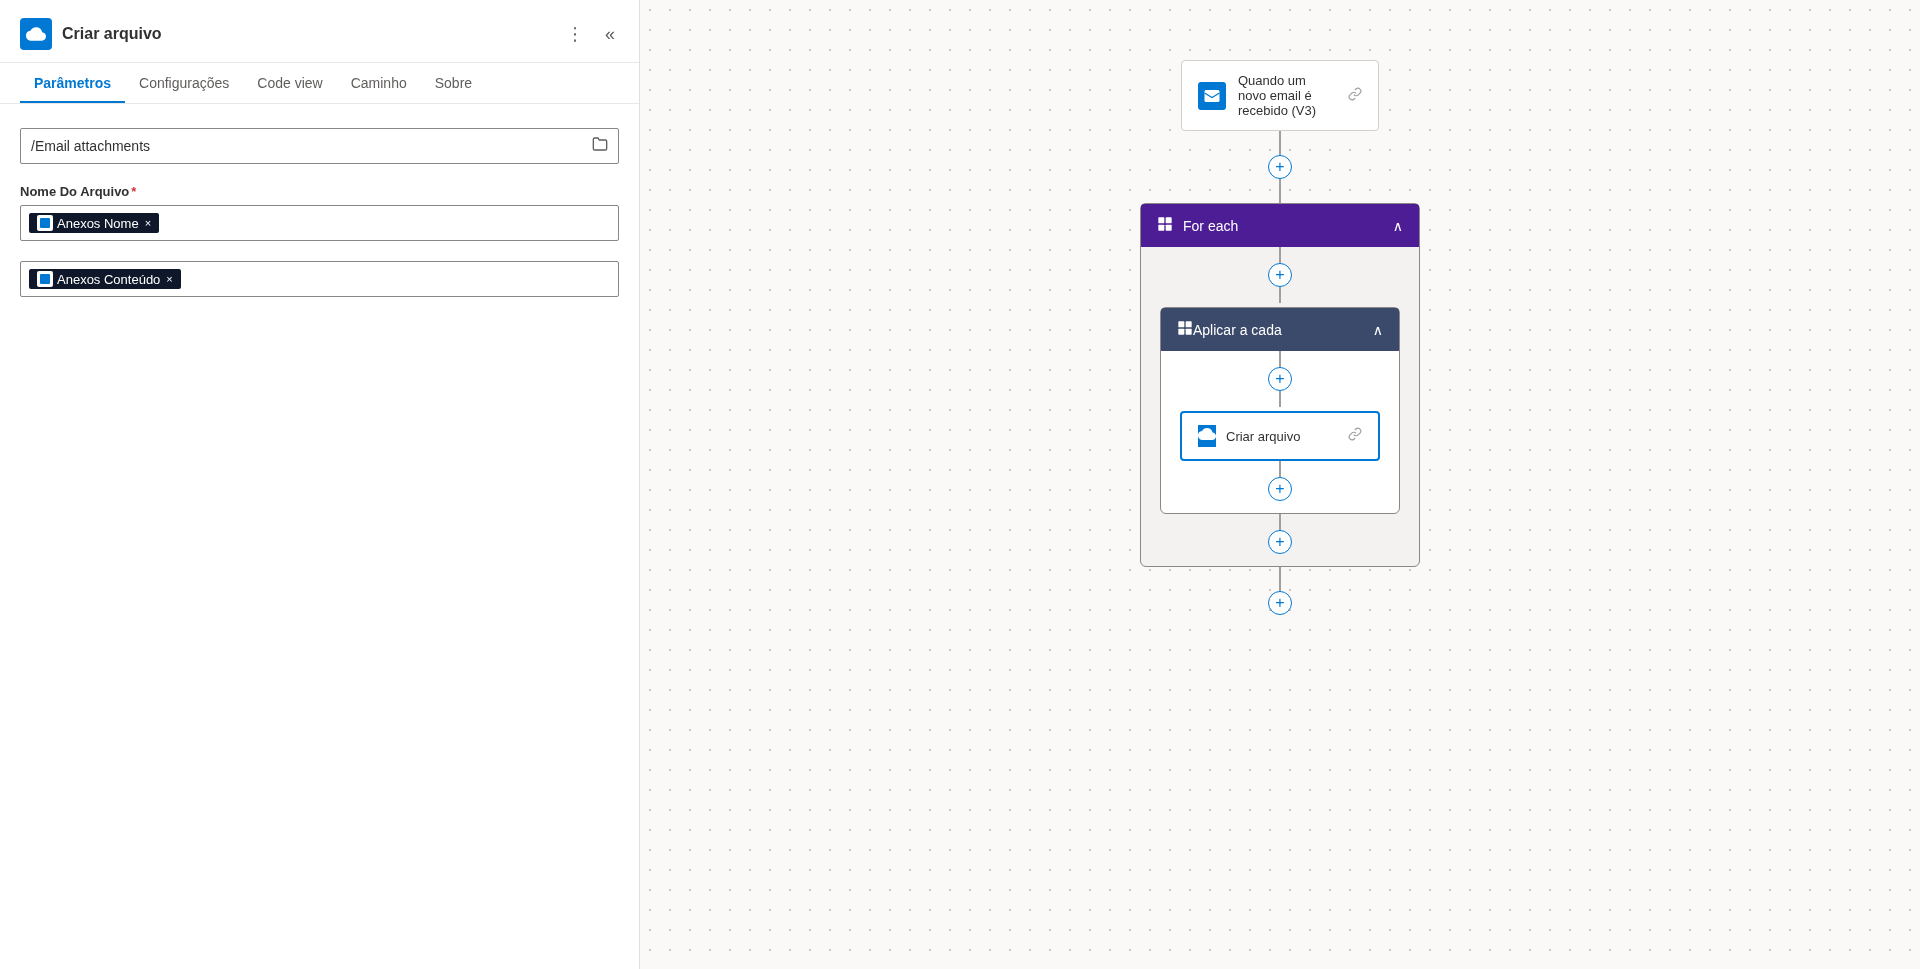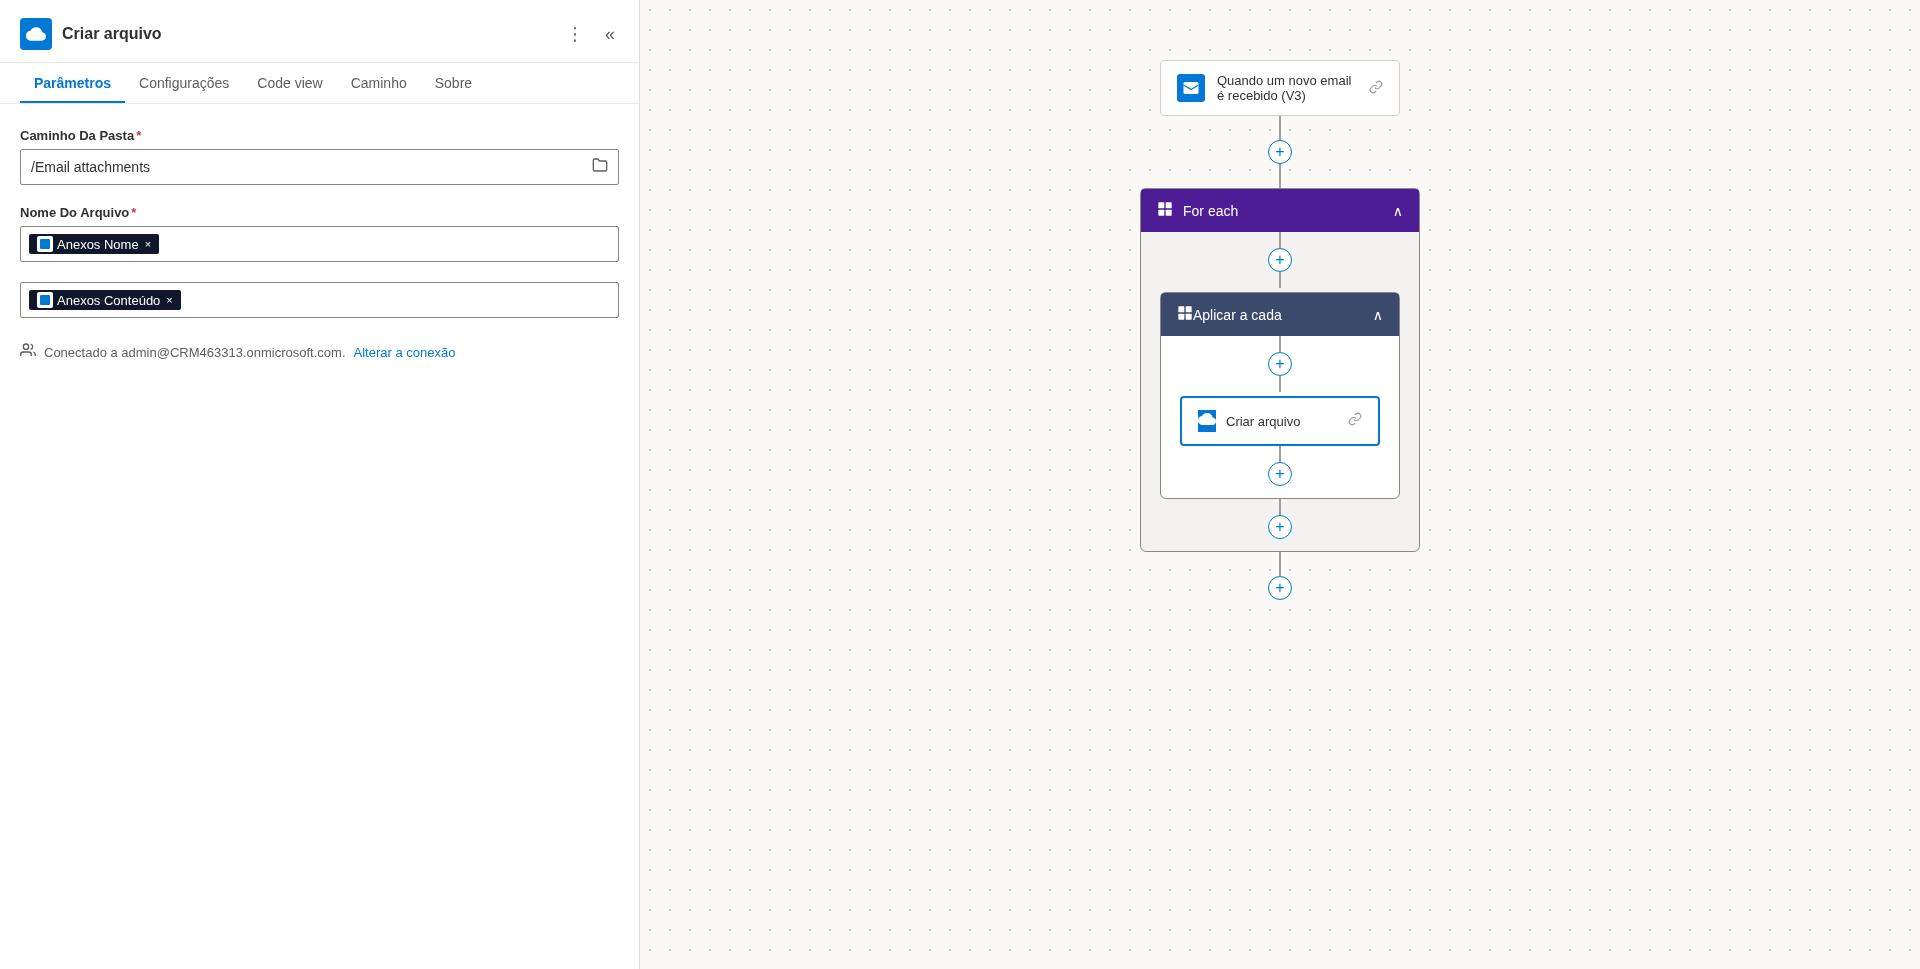--- a/index.html
+++ b/index.html
@@ -221,21 +221,21 @@
 
     
     .flow-node {
       background: #fff;
       border: 1px solid #d2d0ce;
       border-radius: 4px;
       display: flex;
       align-items: center;
       padding: 12px 16px;
       gap: 12px;
-      width: 240px;
+      width: 198px;
       position: relative;
       cursor: pointer;
     }
 
     .flow-node .node-icon {
       width: 28px;
       height: 28px;
       border-radius: 3px;
       display: flex;
       align-items: center;
@@ -416,23 +416,20 @@
     <div class="tab active">Parâmetros</div>
     <div class="tab">Configurações</div>
     <div class="tab">Code view</div>
     <div class="tab">Caminho</div>
     <div class="tab">Sobre</div>
   </div>
 
   <div class="form-content">
 
     <div class="form-field">
-      <div class="field-label">
-        <span>Caminho Da Pasta</span><span class="required">*</span>
-      </div>
       <div class="text-input">
         <span>/Email attachments</span>
         <span class="folder-icon">
           <svg width="16" height="16" viewBox="0 0 24 24" fill="none" stroke="#605e5c" stroke-width="2">
             <path d="M22 19a2 2 0 01-2 2H4a2 2 0 01-2-2V5a2 2 0 012-2h5l2 3h9a2 2 0 012 2z"></path>
           </svg>
         </span>
       </div>
     </div>
 
@@ -456,32 +453,20 @@
         <div class="tag">
           <div class="tag-icon">
             <div class="tag-icon-inner"></div>
           </div>
           <span>Anexos Conteúdo</span>
           <span class="close-x">×</span>
         </div>
       </div>
     </div>
 
-    <div class="connection-info">
-      <span class="connection-icon">
-        <svg width="16" height="16" viewBox="0 0 24 24" fill="none" stroke="#605e5c" stroke-width="2">
-          <path d="M17 21v-2a4 4 0 00-4-4H5a4 4 0 00-4 4v2"></path>
-          <circle cx="9" cy="7" r="4"></circle>
-          <path d="M23 21v-2a4 4 0 00-3-3.87"></path>
-          <path d="M16 3.13a4 4 0 010 7.75"></path>
-        </svg>
-      </span>
-      <span>Conectado a admin@CRM463313.onmicrosoft.com.</span>
-      <a class="connection-link">Alterar a conexão</a>
-    </div>
 
   </div>
 </div>
 
 <div class="canvas-area">
   <div class="flow-container">
 
     <div class="flow-node">
       <div class="node-icon node-icon-outlook">
         <svg width="18" height="18" viewBox="0 0 24 24" fill="white">

